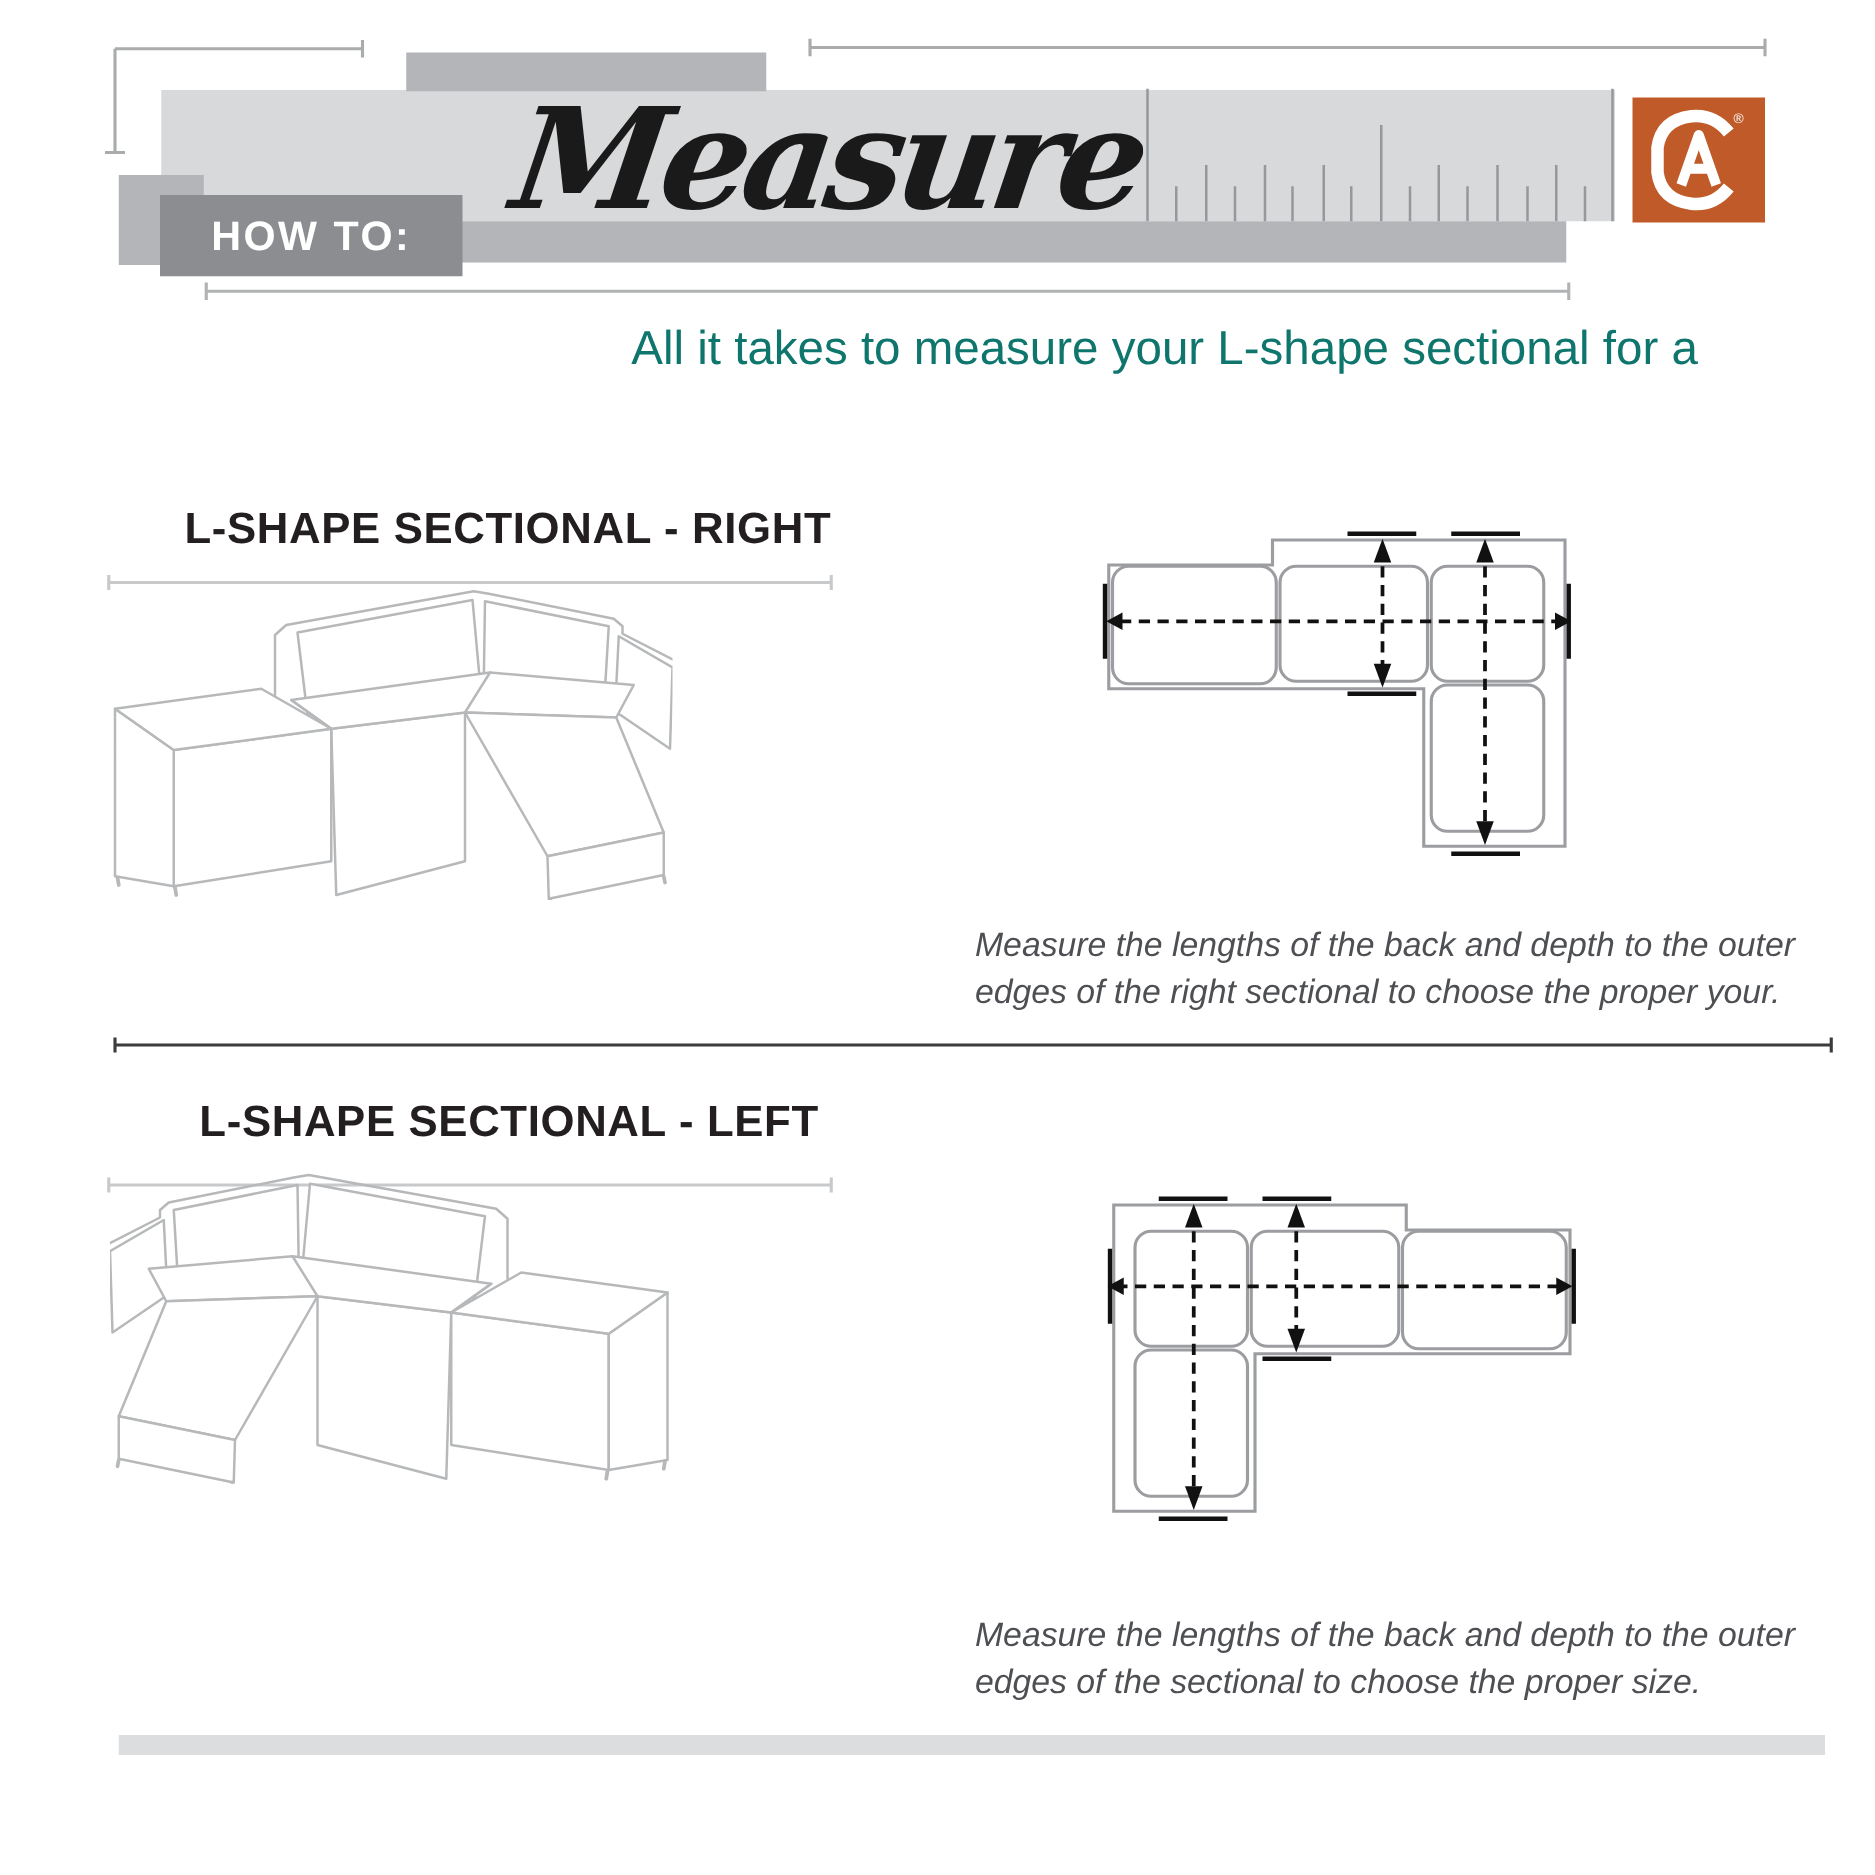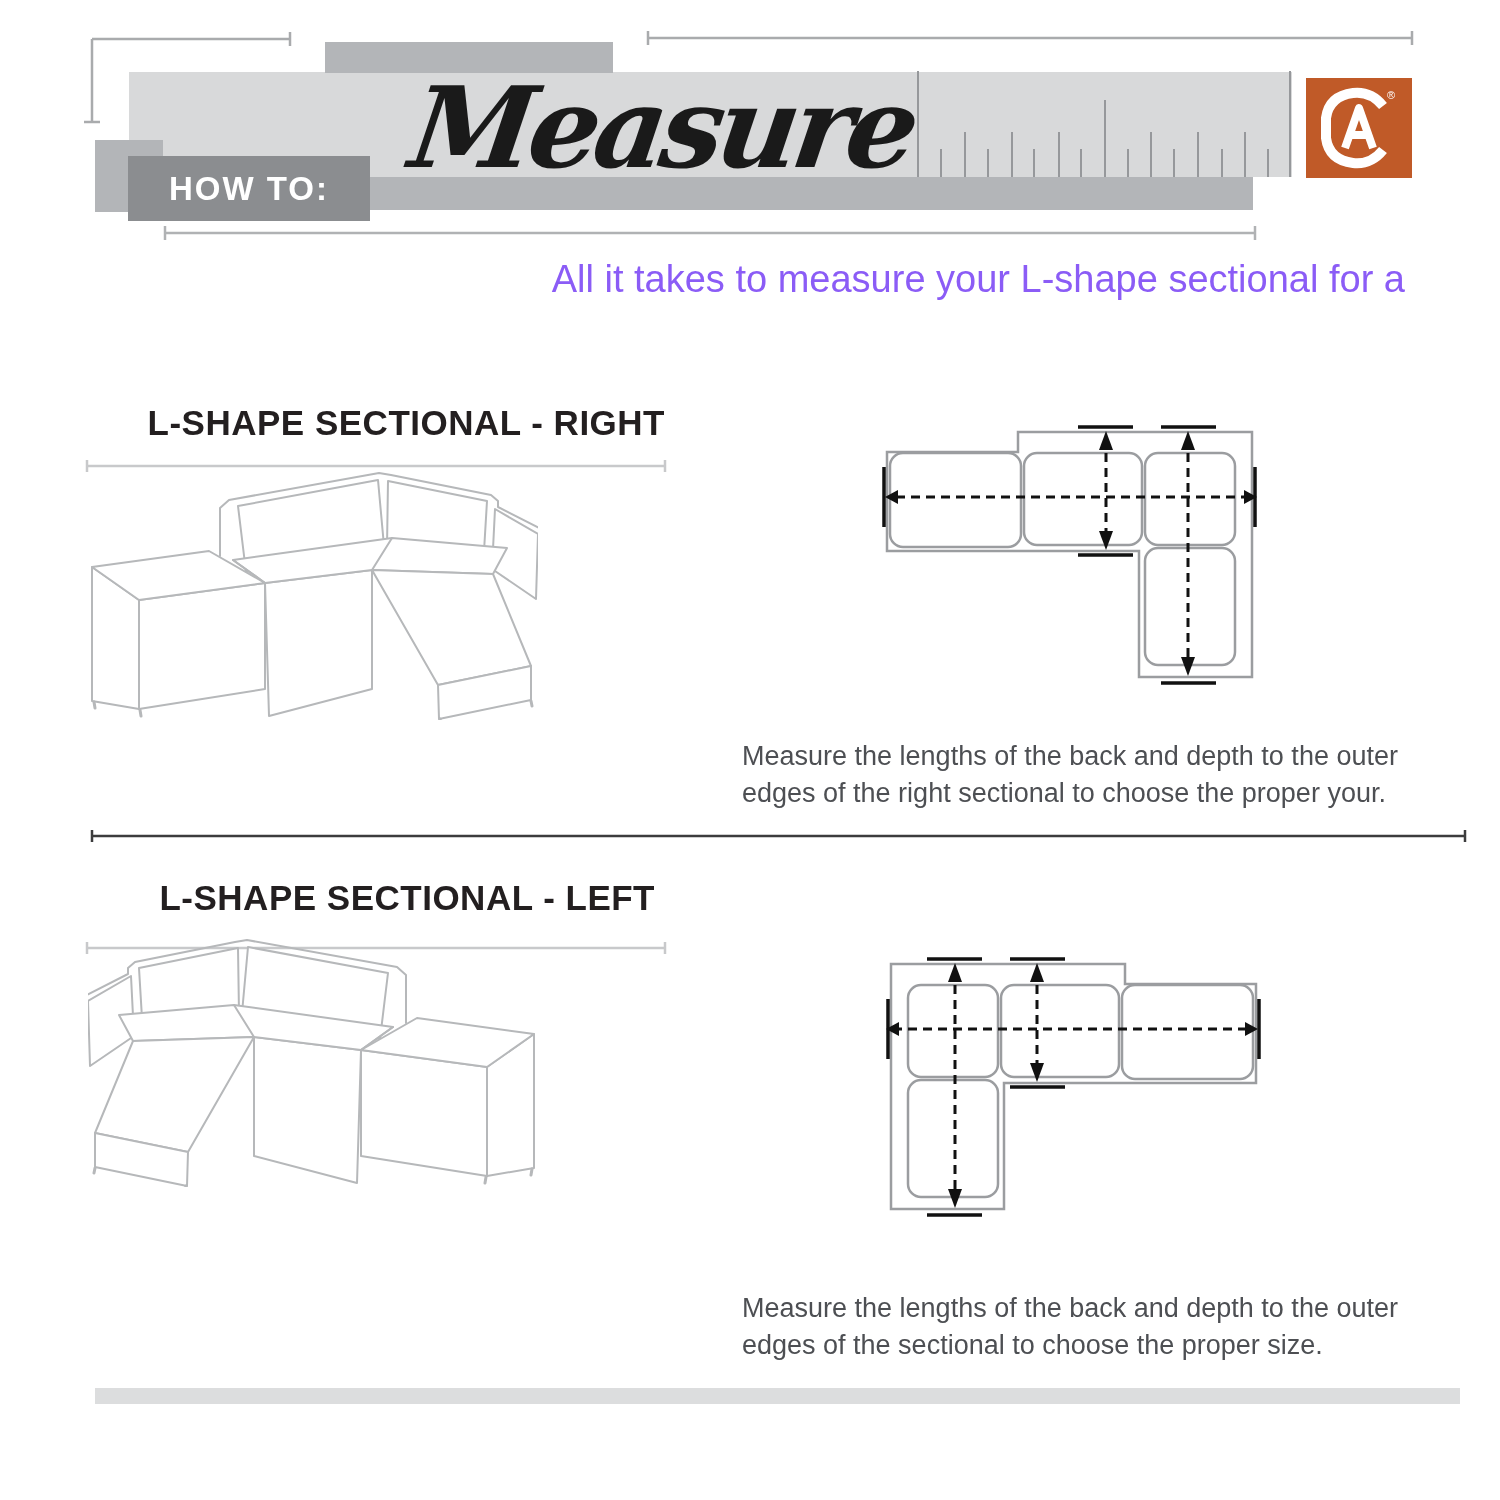--- a/index.html
+++ b/index.html
@@ -15,29 +15,29 @@
   .howto-box{left:128px;top:112px;width:242px;height:65px;background:#8b8d90;
              display:flex;align-items:center;justify-content:center;margin-top:44px;}
   .howto-box span{color:#ffffff;font-weight:bold;font-size:33px;letter-spacing:2px;}
   .script-title{left:412px;top:62px;width:520px;font-family:"DejaVu Serif",serif;
                 font-style:italic;font-weight:bold;font-size:112px;color:#1a1a1a;
                 transform:skewX(-8deg);letter-spacing:-6px;white-space:nowrap;}
   .logo{left:1306px;top:78px;width:106px;height:100px;background:#c05a28;}
   .logo .reg{position:absolute;right:17px;top:12px;color:#ffffff;font-size:11px;line-height:11px;}
 
   
-  .intro{left:505px;top:255px;width:900px;text-align:right;color:#8b5cf6;
+  .intro{left:505px;top:255px;width:900px;color:#0f766e;
          font-size:38px;line-height:48px;font-weight:300;}
 
   
   .sec-heading{width:580px;text-align:right;color:#231f20;font-weight:bold;
                font-size:35px;letter-spacing:0.5px;white-space:nowrap;}
   .h-right{left:85px;top:403px;}
   .h-left{left:75px;top:878px;}
-  .caption{left:742px;width:680px;color:#4d4f53;font-size:27px;line-height:37px;}
+  .caption{left:780px;width:680px;color:#4d4f53;font-size:27px;line-height:37px;font-style:italic;}
   .cap-right{top:738px;}
   .cap-left{top:1290px;}
 
   
   .footer-bar{left:95px;top:1388px;width:1365px;height:16px;background:#dcddde;}
   .note{left:95px;top:1428px;color:#4d4f53;font-size:26px;}
 </style>
 </head>
 <body>
 

